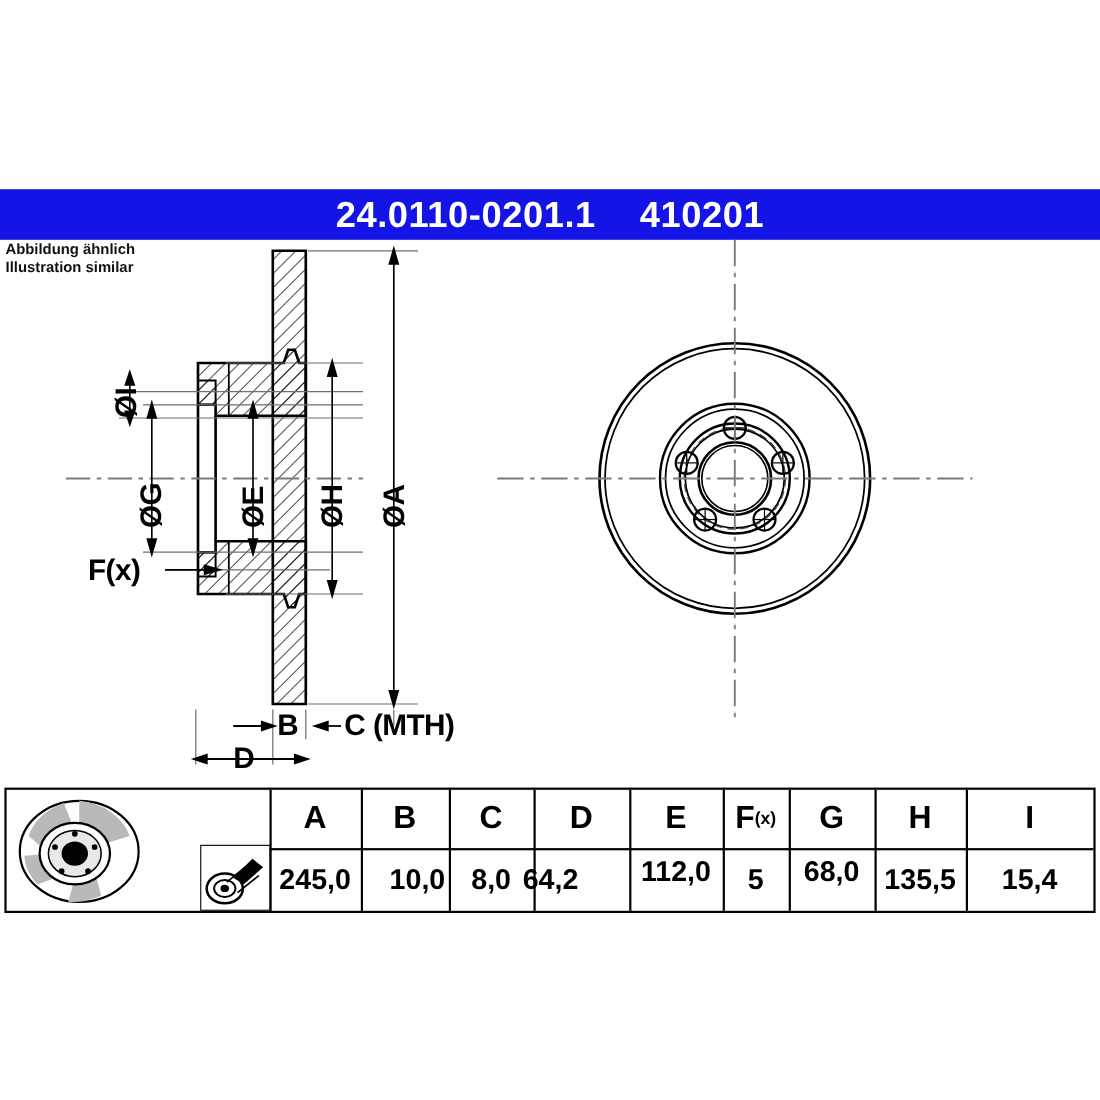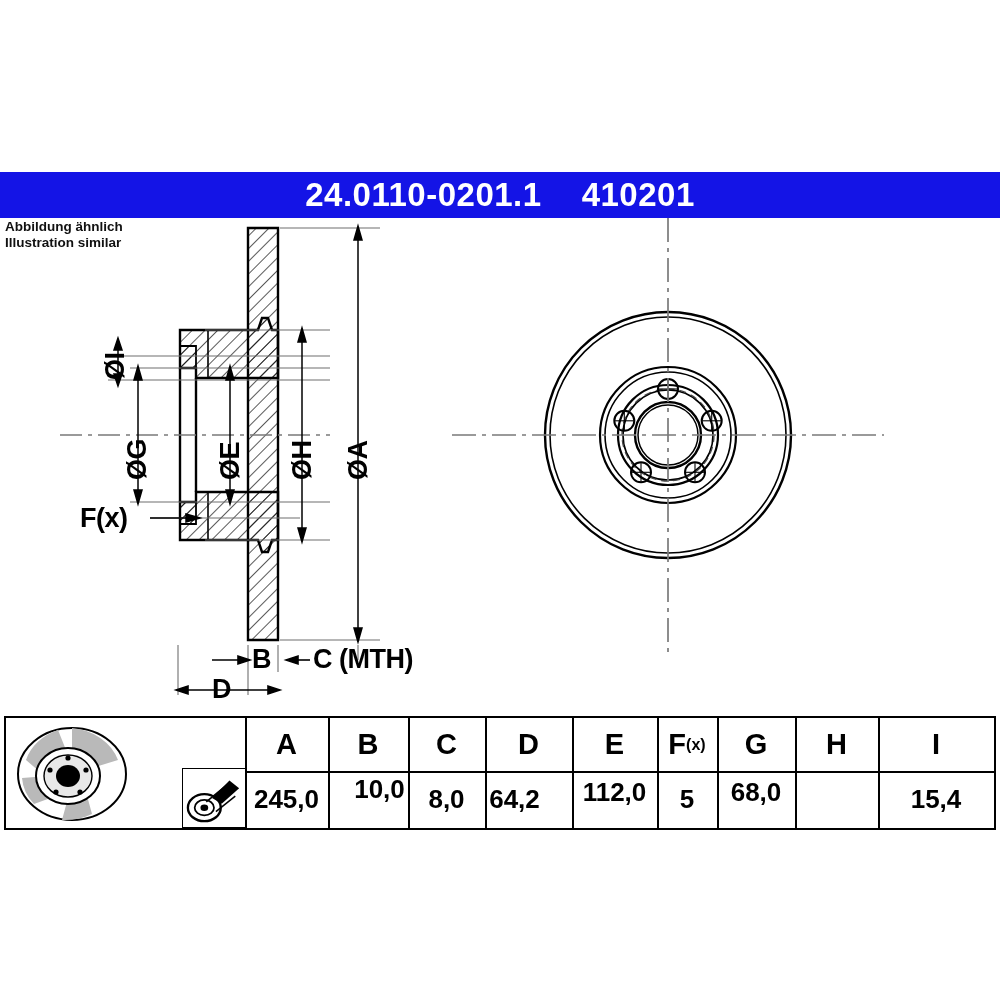--- a/index.html
+++ b/index.html
@@ -292,33 +292,34 @@
         <div class="vline" style="left: 402px; top: 0px; height: 110px;"></div>
         <div class="vline" style="left: 479px; top: 0px; height: 110px;"></div>
         <div class="vline" style="left: 566px; top: 0px; height: 110px;"></div>
         <div class="vline" style="left: 651px; top: 0px; height: 110px;"></div>
         <div class="vline" style="left: 711px; top: 0px; height: 110px;"></div>
         <div class="vline" style="left: 789px; top: 0px; height: 110px;"></div>
         <div class="vline" style="left: 872px; top: 0px; height: 110px;"></div>
         <div class="dimcell hdr" style="left: 239px; top: 0px; width: 83px; height: 53px;">A</div>
         <div class="dimcell" style="left: 239px; top: 53px; width: 83px; height: 57px;">245,0</div>
         <div class="dimcell hdr" style="left: 322px; top: 0px; width: 80px; height: 53px;">B</div>
-        <div class="dimcell" style="left: 322px; top: 43px; width: 80px; height: 57px; padding-left: 23px;">10,0</div>
+        <div class="dimcell" style="left: 322px; top: 53px; width: 80px; height: 57px; padding-left: 23px;">10,0</div>
         <div class="dimcell hdr" style="left: 402px; top: 0px; width: 77px; height: 53px;">C</div>
         <div class="dimcell" style="left: 402px; top: 53px; width: 77px; height: 57px;">8,0</div>
         <div class="dimcell hdr" style="left: 479px; top: 0px; width: 87px; height: 53px;">D</div>
-        <div class="dimcell" style="left: 465px; top: 53px; width: 87px; height: 57px;">64,2</div>
+        <div class="dimcell" style="left: 451px; top: 53px; width: 87px; height: 57px;">64,2</div>
         <div class="dimcell hdr" style="left: 566px; top: 0px; width: 85px; height: 53px;">E</div>
         <div class="dimcell" style="left: 566px; top: 53px; width: 85px; height: 42px;">112,0</div>
         <div class="dimcell hdr" style="left: 651px; top: 0px; width: 60px; height: 53px;">
           <span>F</span>
           <span class="sub">(x)</span>
         </div>
         <div class="dimcell" style="left: 651px; top: 53px; width: 60px; height: 57px;">5</div>
         <div class="dimcell hdr" style="left: 711px; top: 0px; width: 78px; height: 53px;">G</div>
         <div class="dimcell" style="left: 711px; top: 53px; width: 78px; height: 43px;">68,0</div>
         <div class="dimcell hdr" style="left: 789px; top: 0px; width: 83px; height: 53px;">H</div>
+        <div class="dimcell" style="left: 789px; top: 53px; width: 83px; height: 57px;">135,5</div>
         <div class="dimcell hdr" style="left: 872px; top: 0px; width: 116px; height: 53px;">I</div>
         <div class="dimcell" style="left: 872px; top: 53px; width: 116px; height: 57px;">15,4</div>
       </div>
   </div>
 
 </div>
 
 </body></html>

